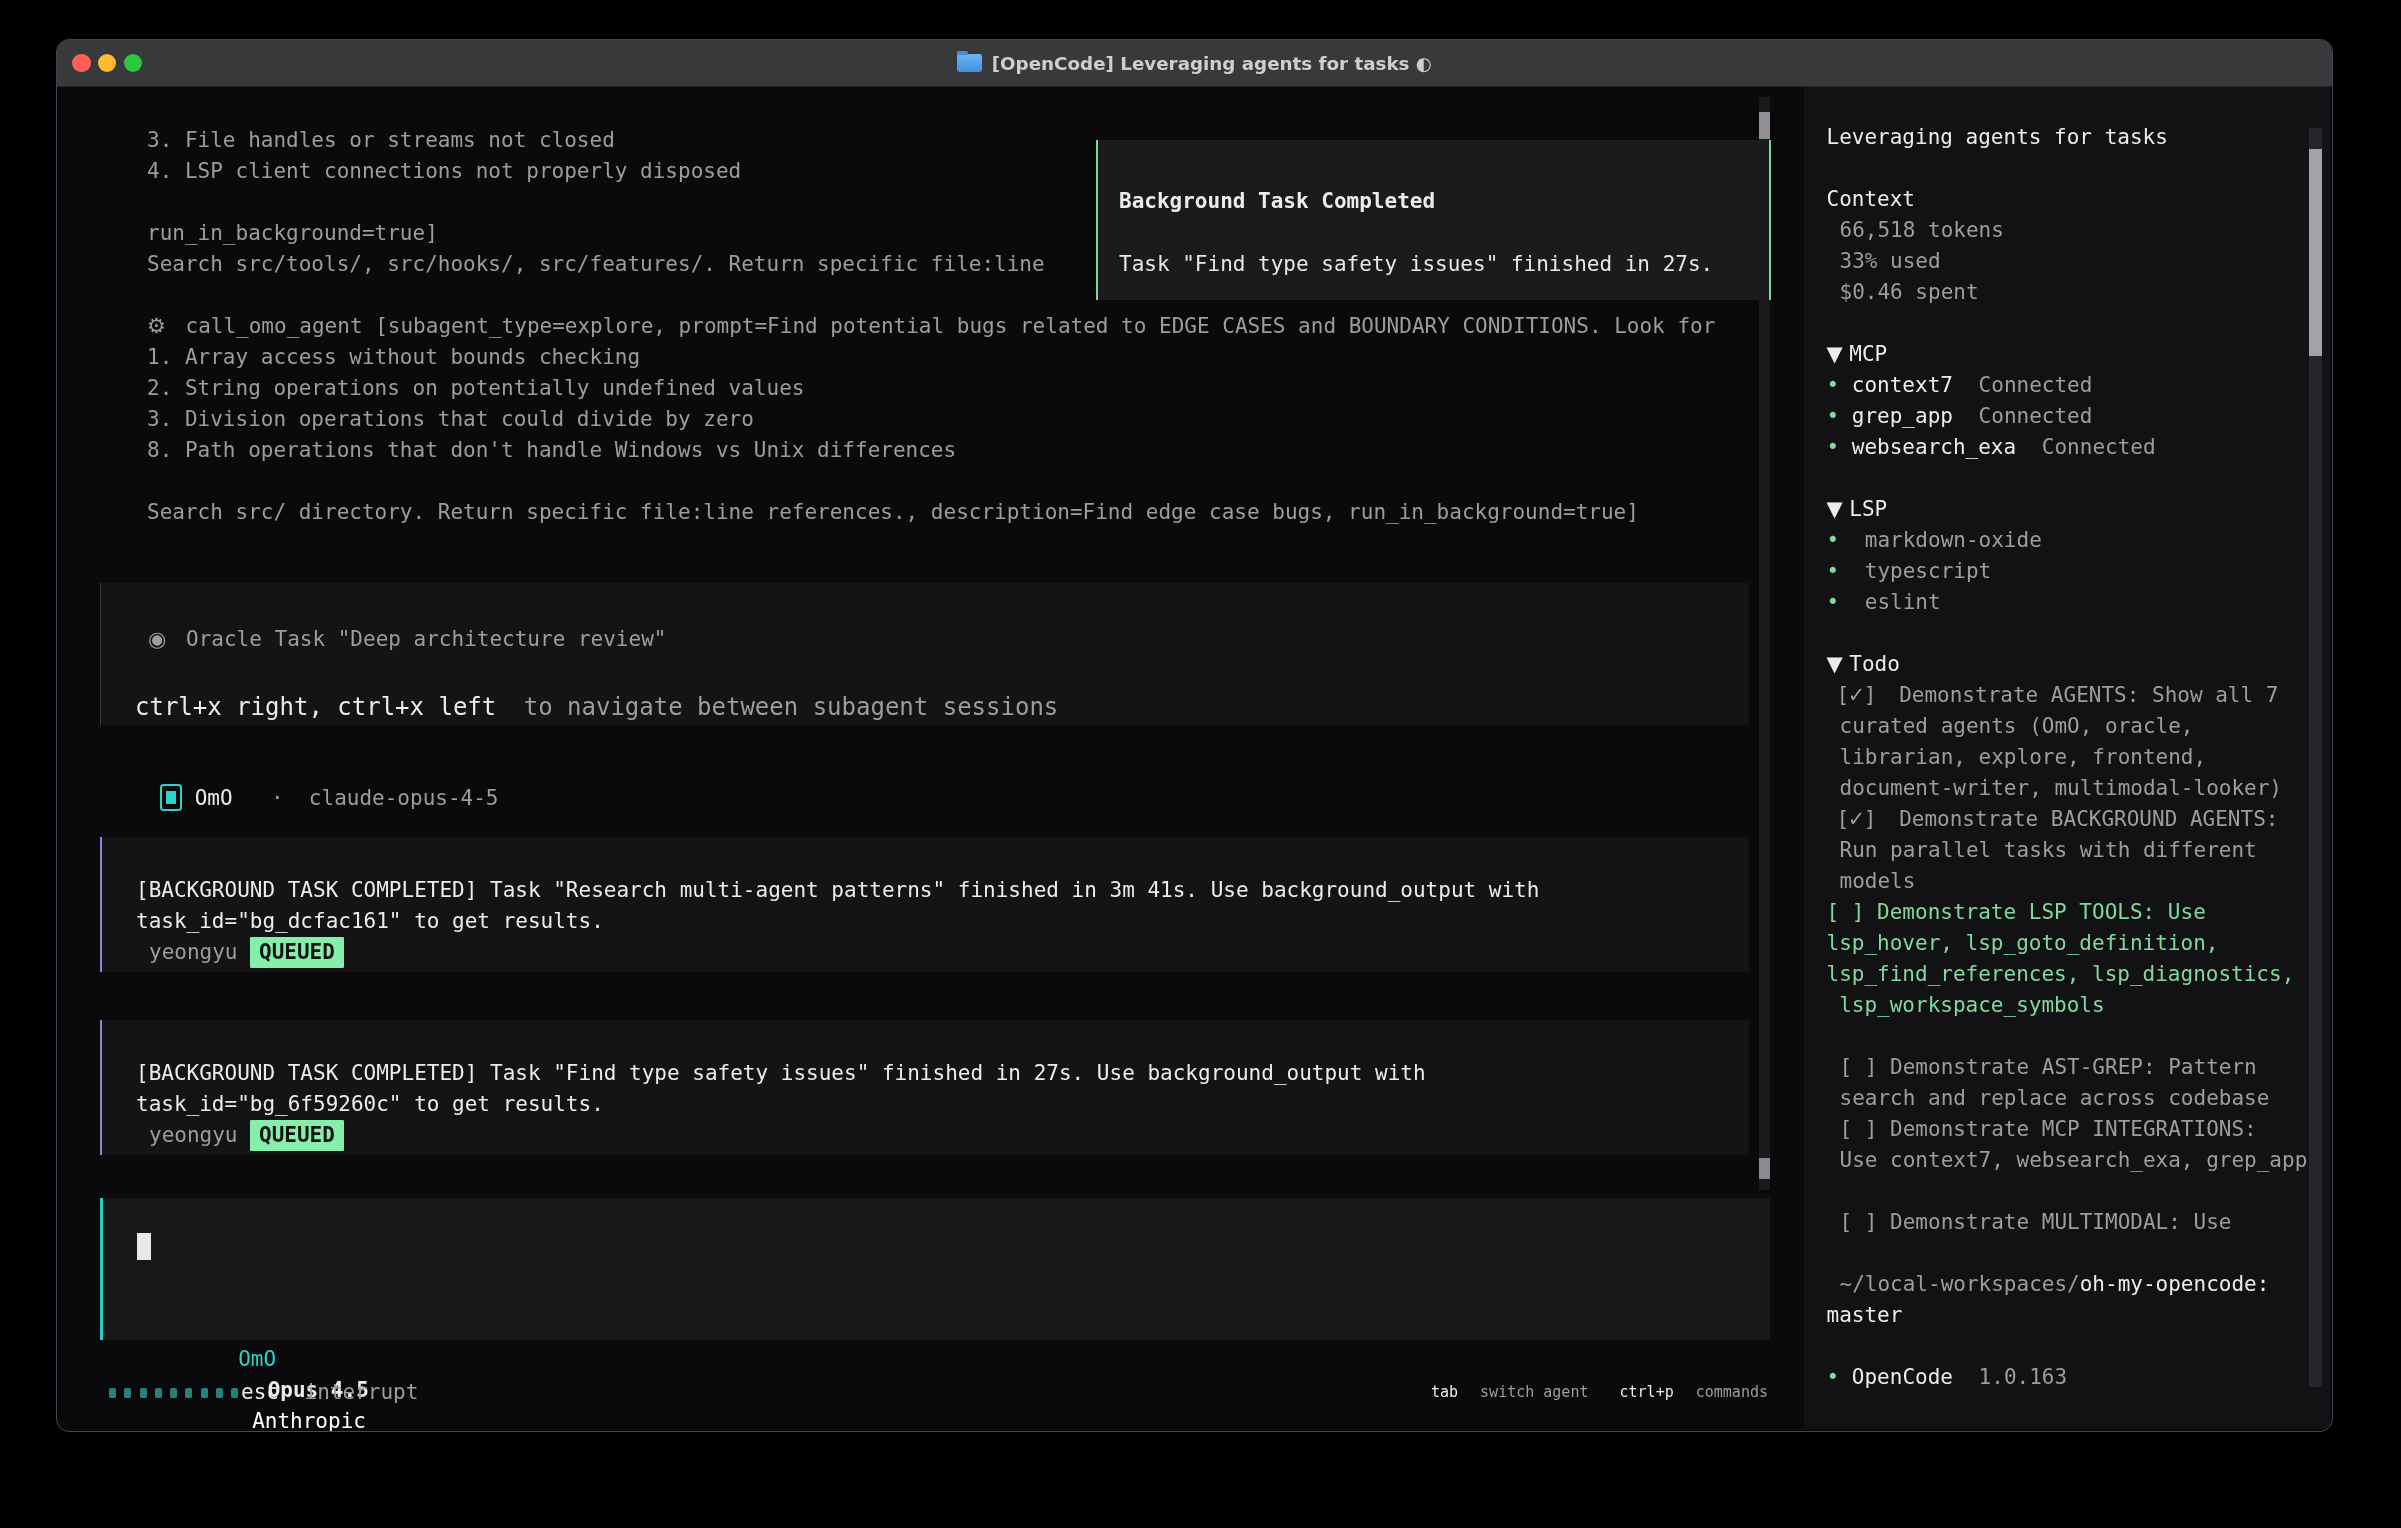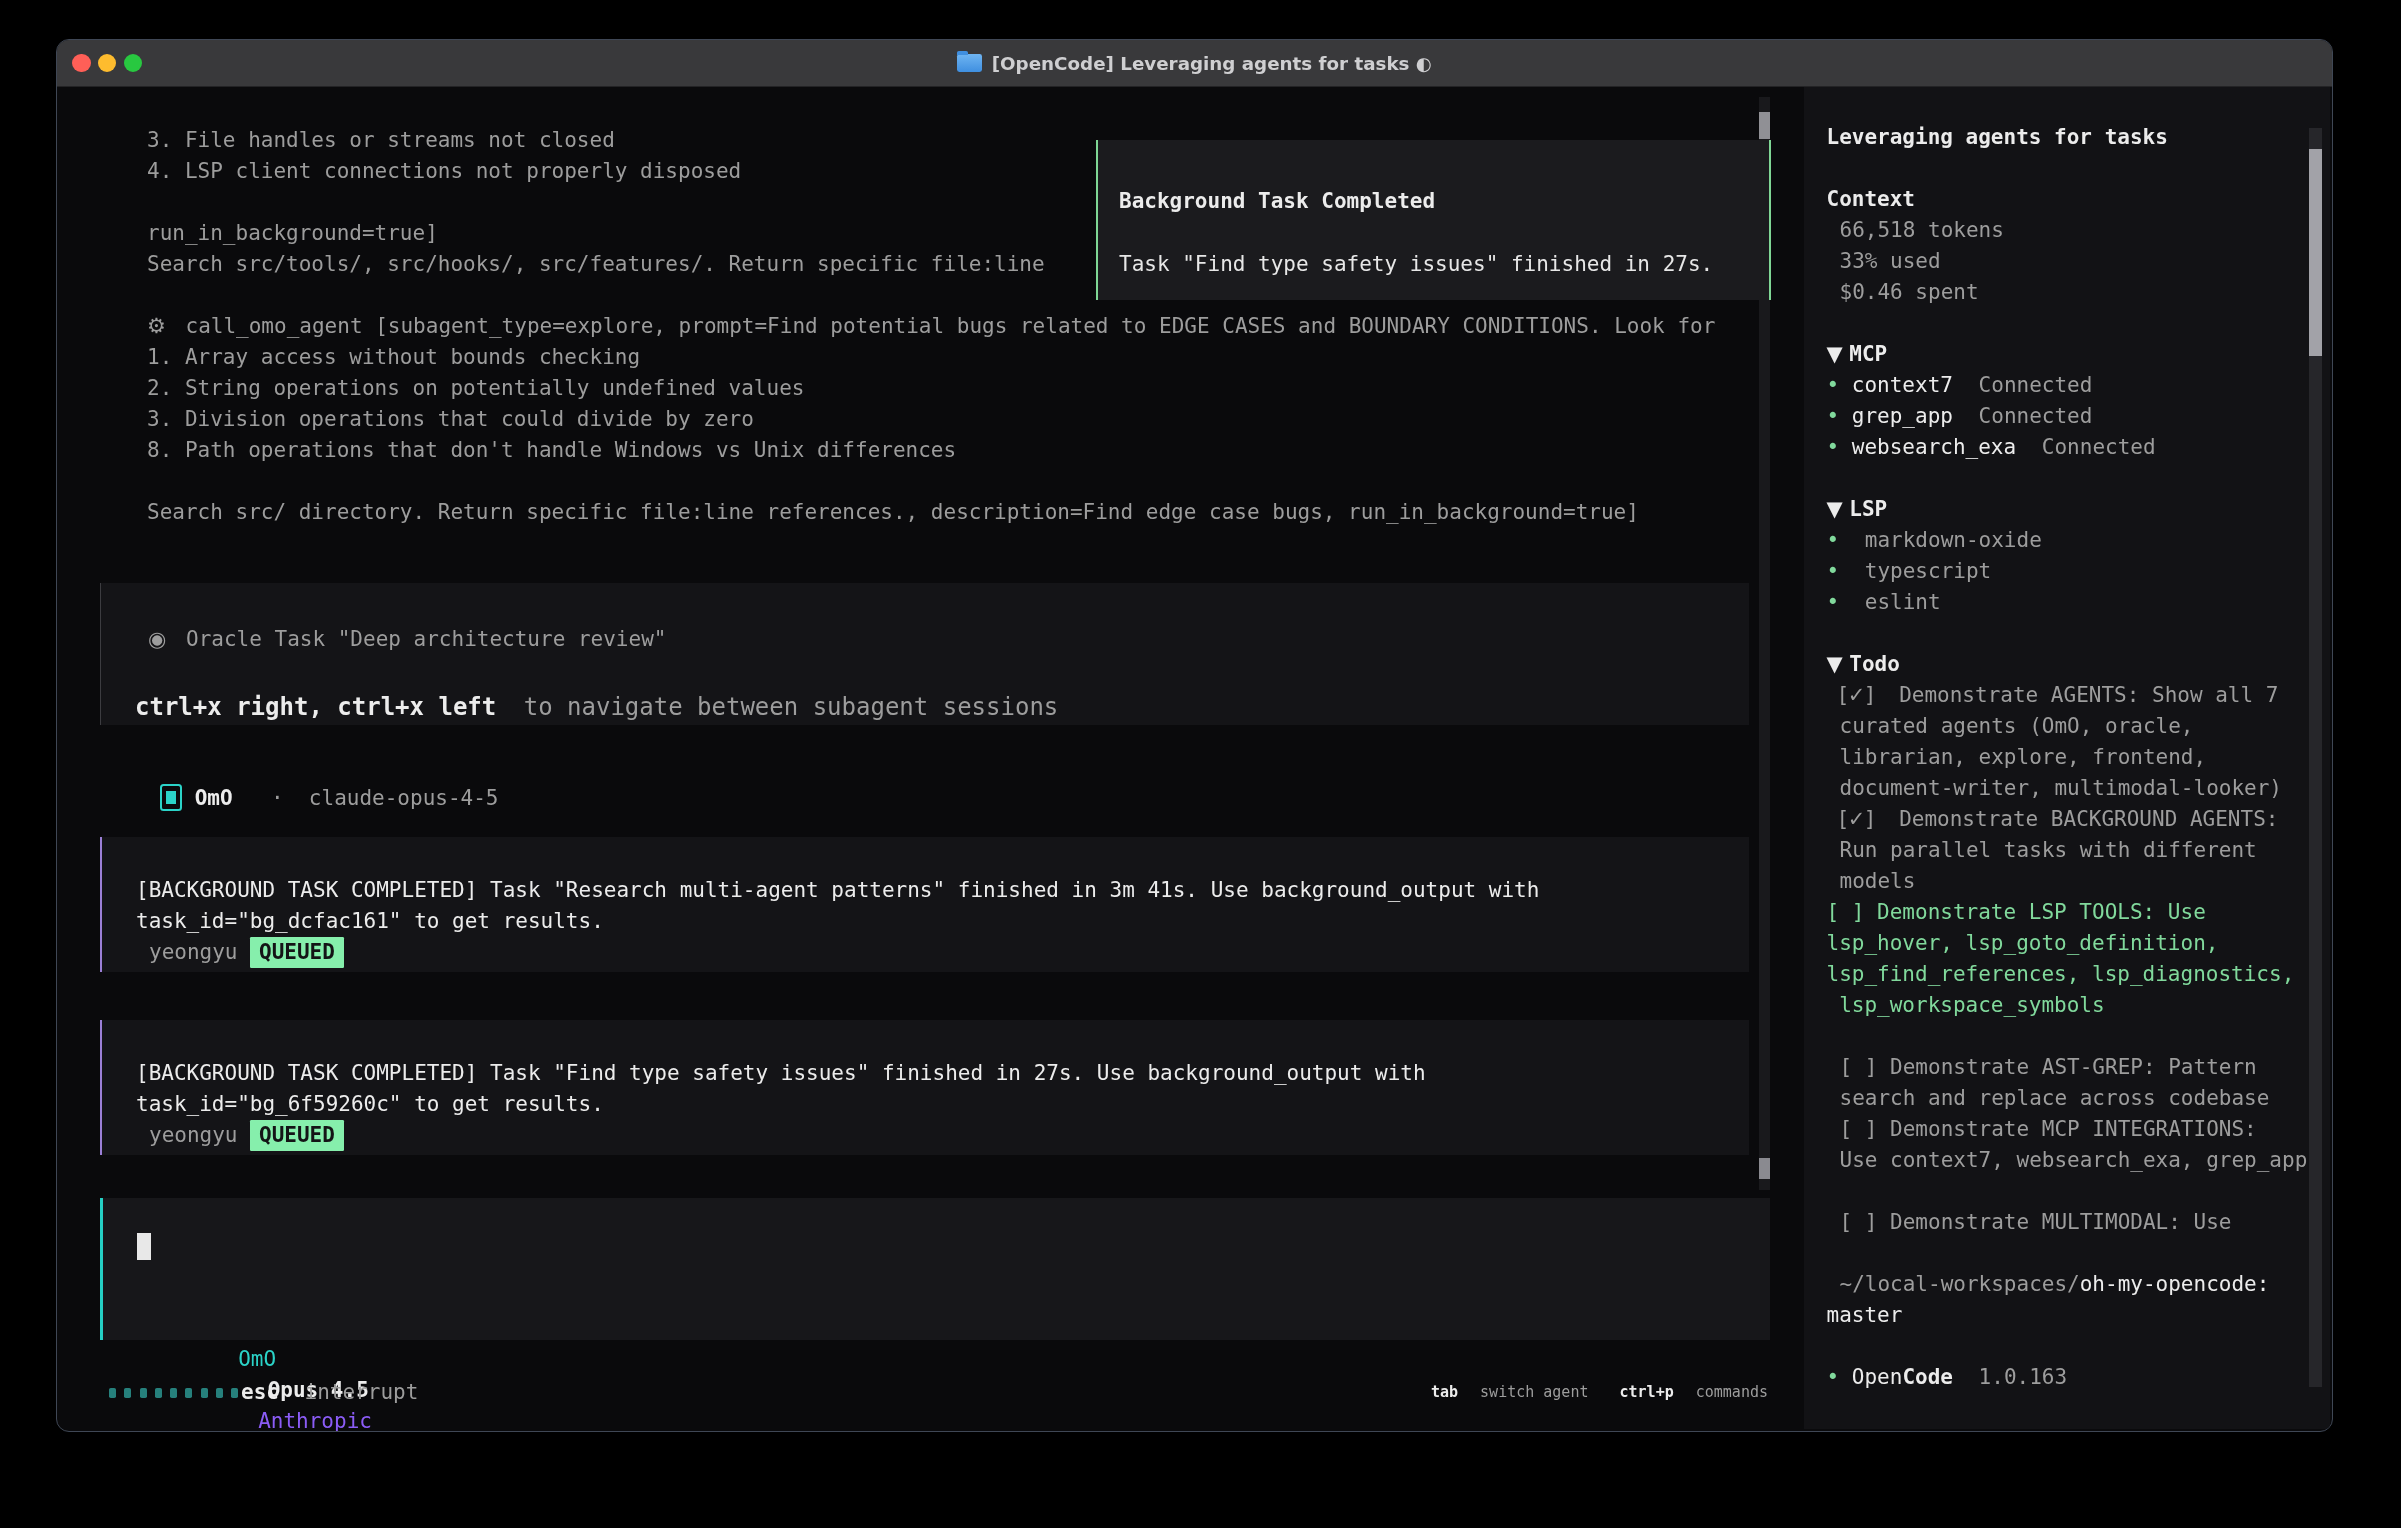--- a/index.html
+++ b/index.html
@@ -18,21 +18,21 @@
          font-family:"DejaVu Sans","Liberation Sans",sans-serif;font-size:18.3px;font-weight:bold;color:#cfcfd1;}
   .folder-icon{display:inline-block;width:25px;height:17.7px;background:linear-gradient(#6fb5f2,#3f8fe0);
          border-radius:2.4px;position:relative;}
   .folder-icon::before{content:"";position:absolute;left:0;top:-3.5px;width:10.6px;height:4.7px;background:#3f8fe0;
          border-radius:1.8px 1.8px 0 0;}
   
   .tline{height:31px;line-height:31px;font-size:21px;white-space:pre;}
   .seg{white-space:pre;}
   .seg.g{color:#9d9d9d;margin-left:13px;}
   .seg.w{color:#ececec;}
-  .seg.wb{color:#ececec;font-weight:bold;}
+  .seg.wb{color:#ececec;font-weight:normal;}
   .seg.gn{color:#81d99c;}
   .seg.ic{font-family:"DejaVu Sans","Liberation Sans",sans-serif;}
   .seg.badge{display:inline-block;background:#86efac;color:#141416;font-weight:bold;
              padding:0 8.9px;border-radius:1.2px;}
   
   .chat-lines{position:absolute;left:77px;top:85px;}
   .notification{position:absolute;left:1039px;top:100px;width:675px;height:160px;background:#1b1b1e;
                 border-left:2.4px solid #7fd795;border-right:2.4px solid #7fd795;z-index:5;box-sizing:border-box;}
   .ntitle{position:absolute;left:21px;top:46px;height:31px;line-height:31px;font-size:21px;font-weight:bold;color:#ececec;white-space:pre;}
   .nbody{position:absolute;left:21px;top:109px;height:31px;line-height:31px;font-size:21px;color:#e7e7e7;white-space:pre;}
@@ -45,21 +45,21 @@
   .omo-inner{position:absolute;left:4.1px;top:4.7px;width:9.5px;height:13px;background:#2bd3c8;}
   .task-box{position:absolute;left:43px;width:1649px;height:135px;background:#141417;
             border-left:2.4px solid #9b7fd6;padding:38px 0 0 34px;box-sizing:border-box;}
   .task-box.t1{top:797px;}
   .task-box.t2{top:980px;}
   .input-box{position:absolute;left:43px;top:1158px;width:1670px;height:142px;background:#17171a;
              border-left:3px solid #25cfc4;box-sizing:border-box;}
   .cursor{position:absolute;left:34px;top:35px;width:13.6px;height:27px;background:#e8e8e8;}
   .input-meta{position:absolute;left:34px;top:115px;height:31px;line-height:31px;font-size:21px;white-space:pre;}
   .input-meta .model{margin-left:29.5px;color:#ececec;font-weight:bold;}
-  .input-meta .provider{margin-left:20px;color:#8b5cf6;}
+  .input-meta .provider{margin-left:14px;color:#ffffff;}
   .input-meta .agent{color:#2bd3c8;}
   .statusbar{position:absolute;left:0;right:0;top:1337px;height:35px;}
   .spinner{position:absolute;left:52px;top:10.6px;display:flex;gap:8.3px;}
   .spin-dot{width:7px;height:10px;border-radius:1.8px;background:#26807c;}
   .status-left-text{position:absolute;left:184px;top:0;height:31px;line-height:31px;font-size:21px;}
   .status-right-text{position:absolute;right:564px;top:0;height:31px;line-height:31px;font-size:15px;}
   
   .main-scrollbar{position:absolute;left:1702px;top:57px;width:10.6px;height:1093px;background:#19191c;}
   .main-thumb-top{position:absolute;left:0;top:15.4px;width:10.6px;height:27px;background:#909095;}
   .main-thumb-bottom{position:absolute;left:0;top:1061px;width:10.6px;height:21px;background:#8a8a90;}

